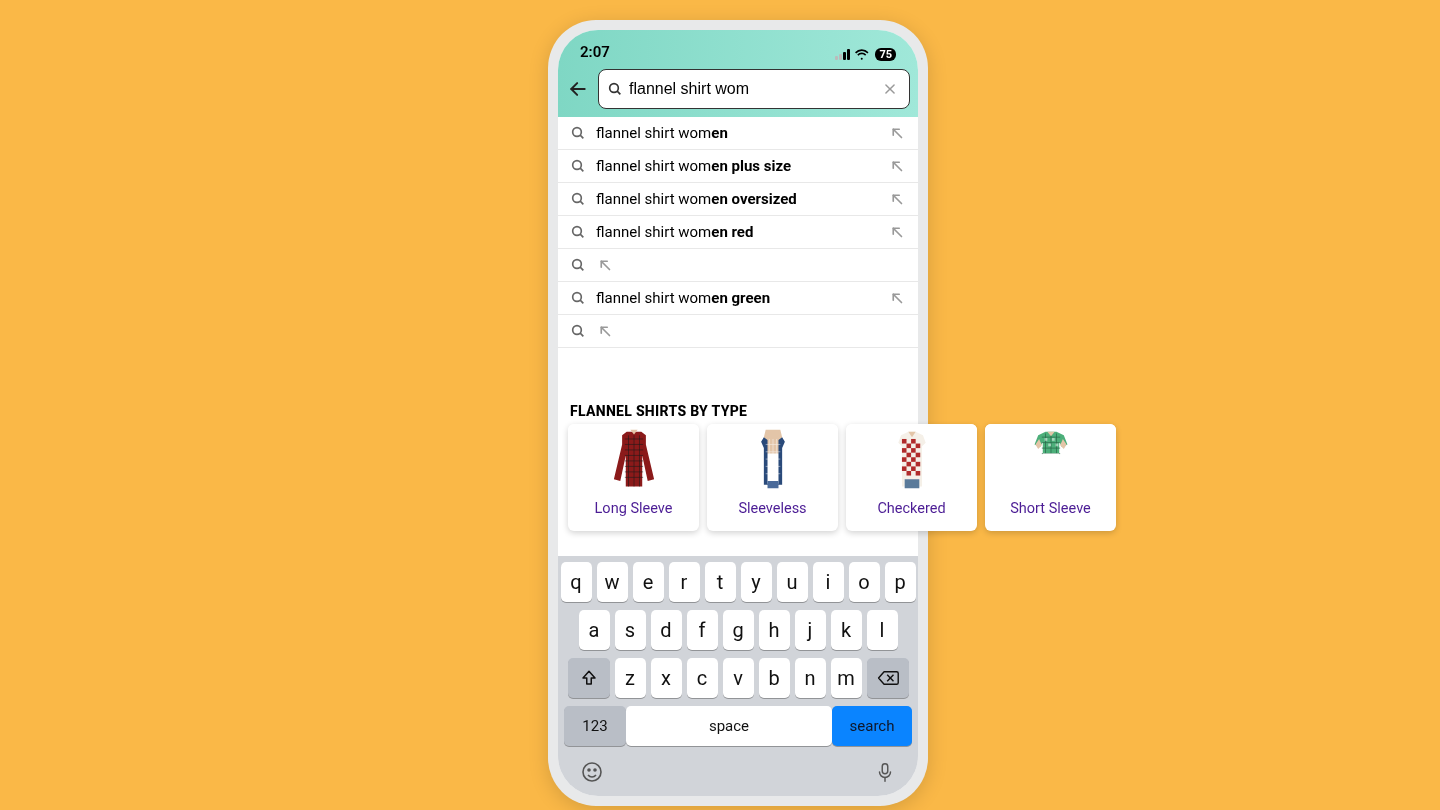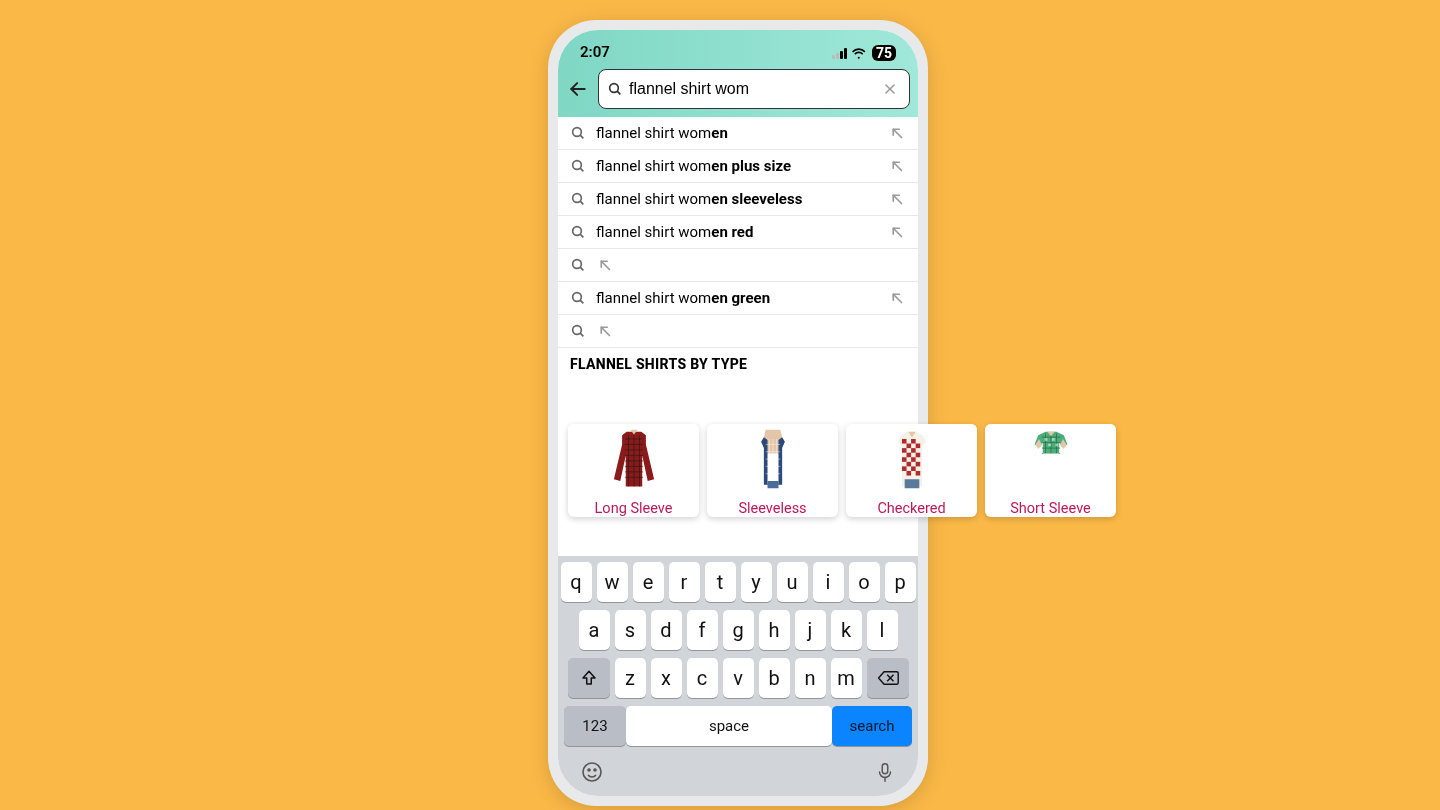--- a/index.html
+++ b/index.html
@@ -49,21 +49,21 @@
   .statusbar .time { font-size: 15px; }
   .statusbar .right { display:flex; align-items:center; gap:5px; font-size:12px;}
   .sig { display:flex; align-items:flex-end; gap:1px; height:11px; }
   .sig span { width:3px; background:#000; border-radius:1px;}
   .sig span:nth-child(1){height:4px;background:#bbb;}
   .sig span:nth-child(2){height:6px;background:#bbb;}
   .sig span:nth-child(3){height:8px;}
   .sig span:nth-child(4){height:11px;}
   .wifi-svg{width:15px;height:11px;}
   .batt {
-    background:#000;color:#fff;font-size:14px;font-weight:700;
+    background:#000;color:#fff;font-size:11px;font-weight:700;
     border-radius:6px;padding:1px 4px;line-height:1;
     display:flex;align-items:center;
   }
   .searchbar-row {
     background: linear-gradient(90deg,#7fd7c4,#a0e8d9);
     padding: 6px 8px 8px 8px;
     display:flex;
     align-items:center;
     gap:8px;
   }
@@ -99,20 +99,21 @@
     cursor:pointer;
   }
   .sugg .mag { color:#666;flex:0 0 16px; }
   .sugg .txt { flex:1; color:#000000; }
   .sugg .txt b { font-weight:700; }
   .sugg .insert { width:18px;height:18px;color:#888;flex:0 0 18px; }
 
   .type-header {
     font-size:14px;font-weight:800;letter-spacing:0.3px;
     padding:8px 12px 4px 12px;
+    margin-top:47px;
   }
 
   .cards {
     position:absolute;
     top:424px;
     left:568px;
     display:flex;
     gap:8px;
   }
   .card {
@@ -122,21 +123,21 @@
     box-shadow:0 2px 6px rgba(0,0,0,0.18);
     overflow:hidden;
     cursor:pointer;
   }
   .card .img {
     height:72px;
     display:flex;align-items:center;justify-content:center;
     background:#fff;
   }
   .card .label {
-    text-align:center;font-size:14.5px;color:#be185d;padding:4px 0 0 0;
+    text-align:center;font-size:14.5px;color:#4c1d95;padding:4px 0 14px 0;
   }
   .shirt{width:56px;height:64px;display:block;}
 
   .keyboard {
     position:absolute;
     left:0;right:0;bottom:0;
     height:240px;
     background:#d1d4d9;
     padding:6px 4px 0 4px;
     display:flex;flex-direction:column;gap:8px;
@@ -222,21 +223,21 @@
           <svg class="insert" viewBox="0 0 24 24" fill="none" stroke="#999" stroke-width="2.2" stroke-linecap="round" stroke-linejoin="round">
               <line x1="18" y1="18" x2="7" y2="7"></line>
               <polyline points="7 15 7 7 15 7"></polyline>
             </svg>
         </div>
         <div class="sugg">
           <svg class="mag" viewBox="0 0 24 24" fill="none" stroke="#666" stroke-width="2.5">
               <circle cx="10.5" cy="10.5" r="6.5"></circle>
               <line x1="20" y1="20" x2="15.3" y2="15.3"></line>
             </svg>
-          <span class="txt"><span>flannel shirt wom</span><b>en sleeveless</b></span>
+          <span class="txt"><span>flannel shirt wom</span><b>en oversized</b></span>
           <svg class="insert" viewBox="0 0 24 24" fill="none" stroke="#999" stroke-width="2.2" stroke-linecap="round" stroke-linejoin="round">
               <line x1="18" y1="18" x2="7" y2="7"></line>
               <polyline points="7 15 7 7 15 7"></polyline>
             </svg>
         </div>
         <div class="sugg">
           <svg class="mag" viewBox="0 0 24 24" fill="none" stroke="#666" stroke-width="2.5">
               <circle cx="10.5" cy="10.5" r="6.5"></circle>
               <line x1="20" y1="20" x2="15.3" y2="15.3"></line>
             </svg>

